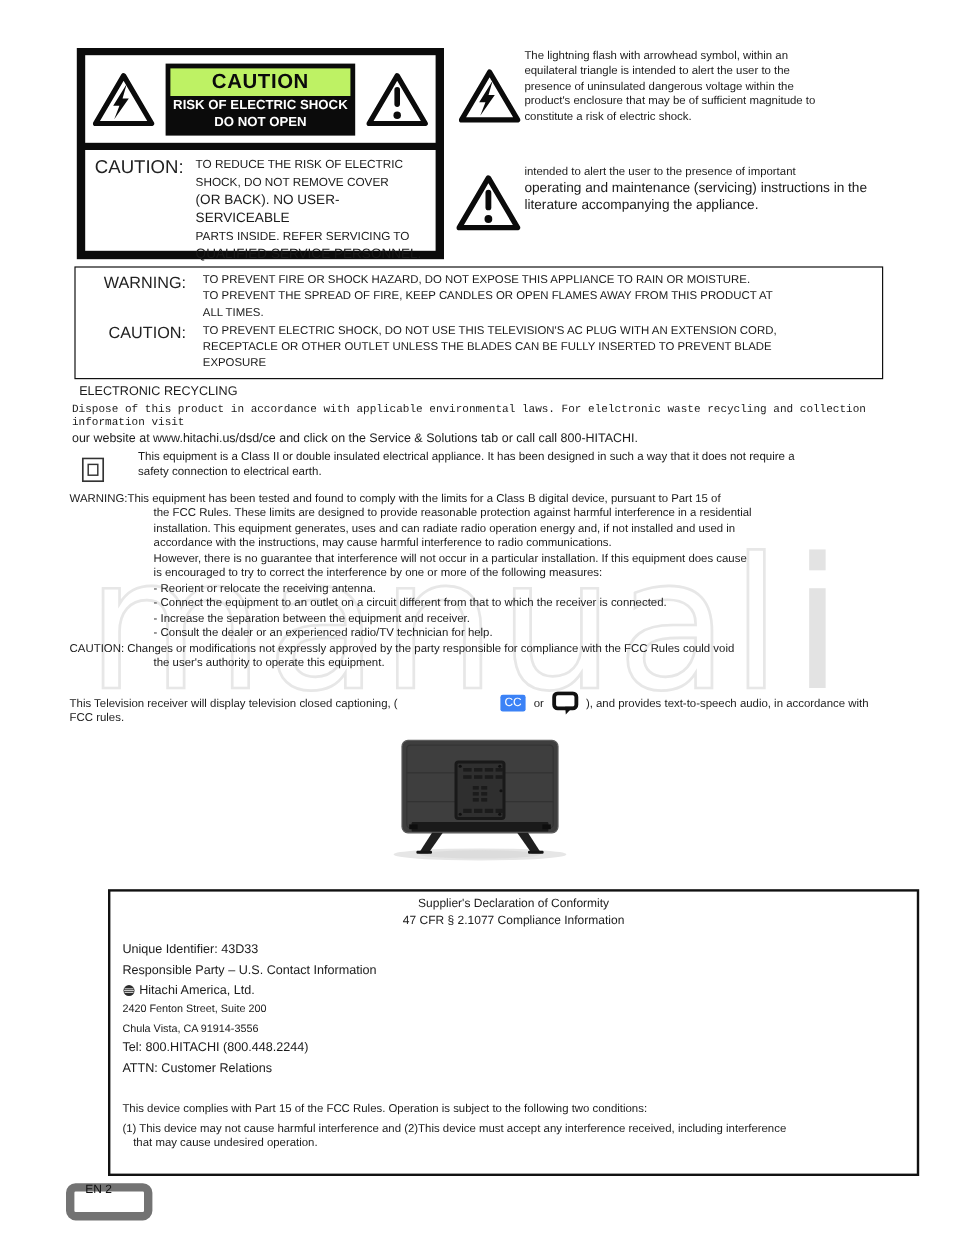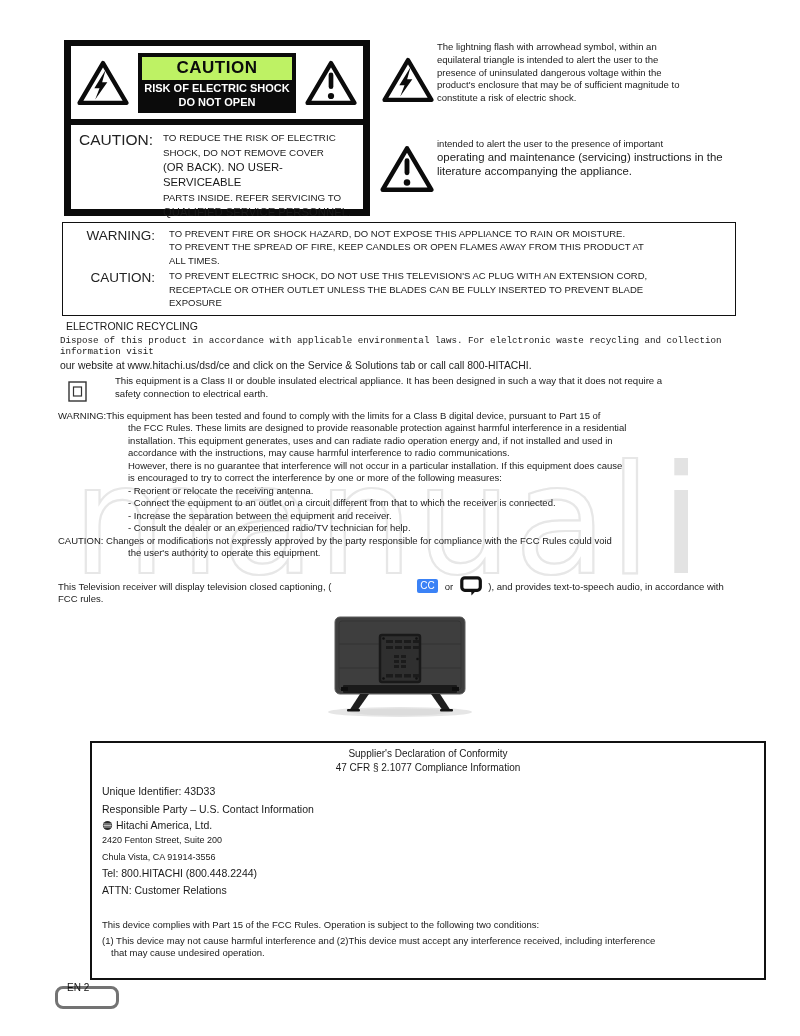--- a/index.html
+++ b/index.html
@@ -66,21 +66,21 @@
   
   .conformity-box{left:62px;top:741px;width:676px;height:239px;border:2px solid #111;box-sizing:border-box;padding:4px 10px;margin-left:28px;}
   .cfm-center{text-align:center;font-size:10px;line-height:14px;}
   .cfm-item{font-size:10.5px;}
   .cfm-addr{font-size:9px;}
   .cfm-cond{font-size:9.5px;}
   .company-row{display:flex;align-items:flex-end;}
   .company-row svg{margin-right:3px;}
 
   
-  .en-tab{left:55px;top:986px;width:58px;height:17px;border:3px solid #737373;border-radius:8px;}
+  .en-tab{left:55px;top:986px;width:58px;height:17px;border:7px solid #737373;border-radius:8px;}
   .en-tab-label{position:absolute;left:9px;top:-7px;font-size:10px;color:#111;}
 </style>
 </head>
 <body>
 
 <div class="page">
 
   <svg class="abs watermark" width="660" height="180" viewBox="0 0 660 180">
     <text x="0" y="157" font-size="152" font-family="DejaVu Sans, sans-serif" letter-spacing="2" fill="none" stroke="#e7e7e7" stroke-width="2.2">manual</text>
     <text x="588" y="157" font-size="152" font-family="DejaVu Sans, sans-serif" fill="#e3e3e3">i</text>

